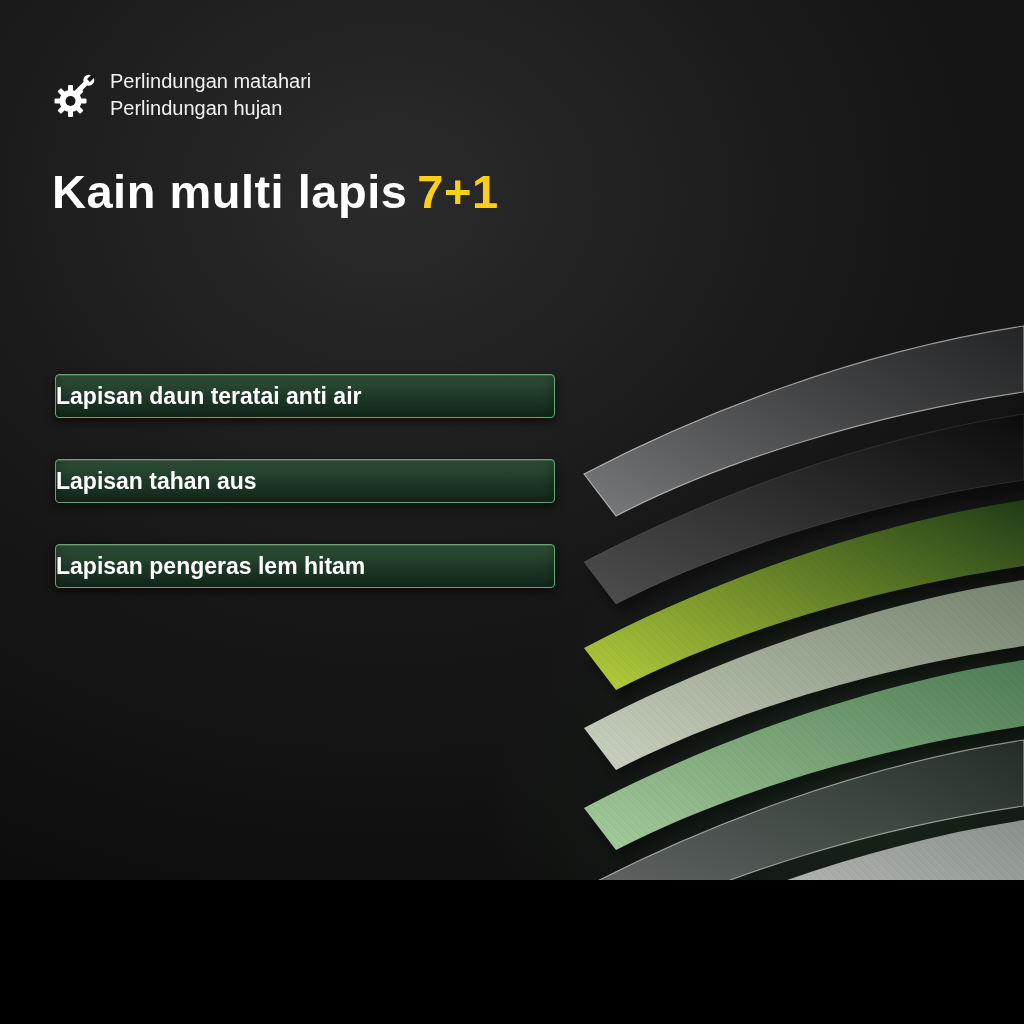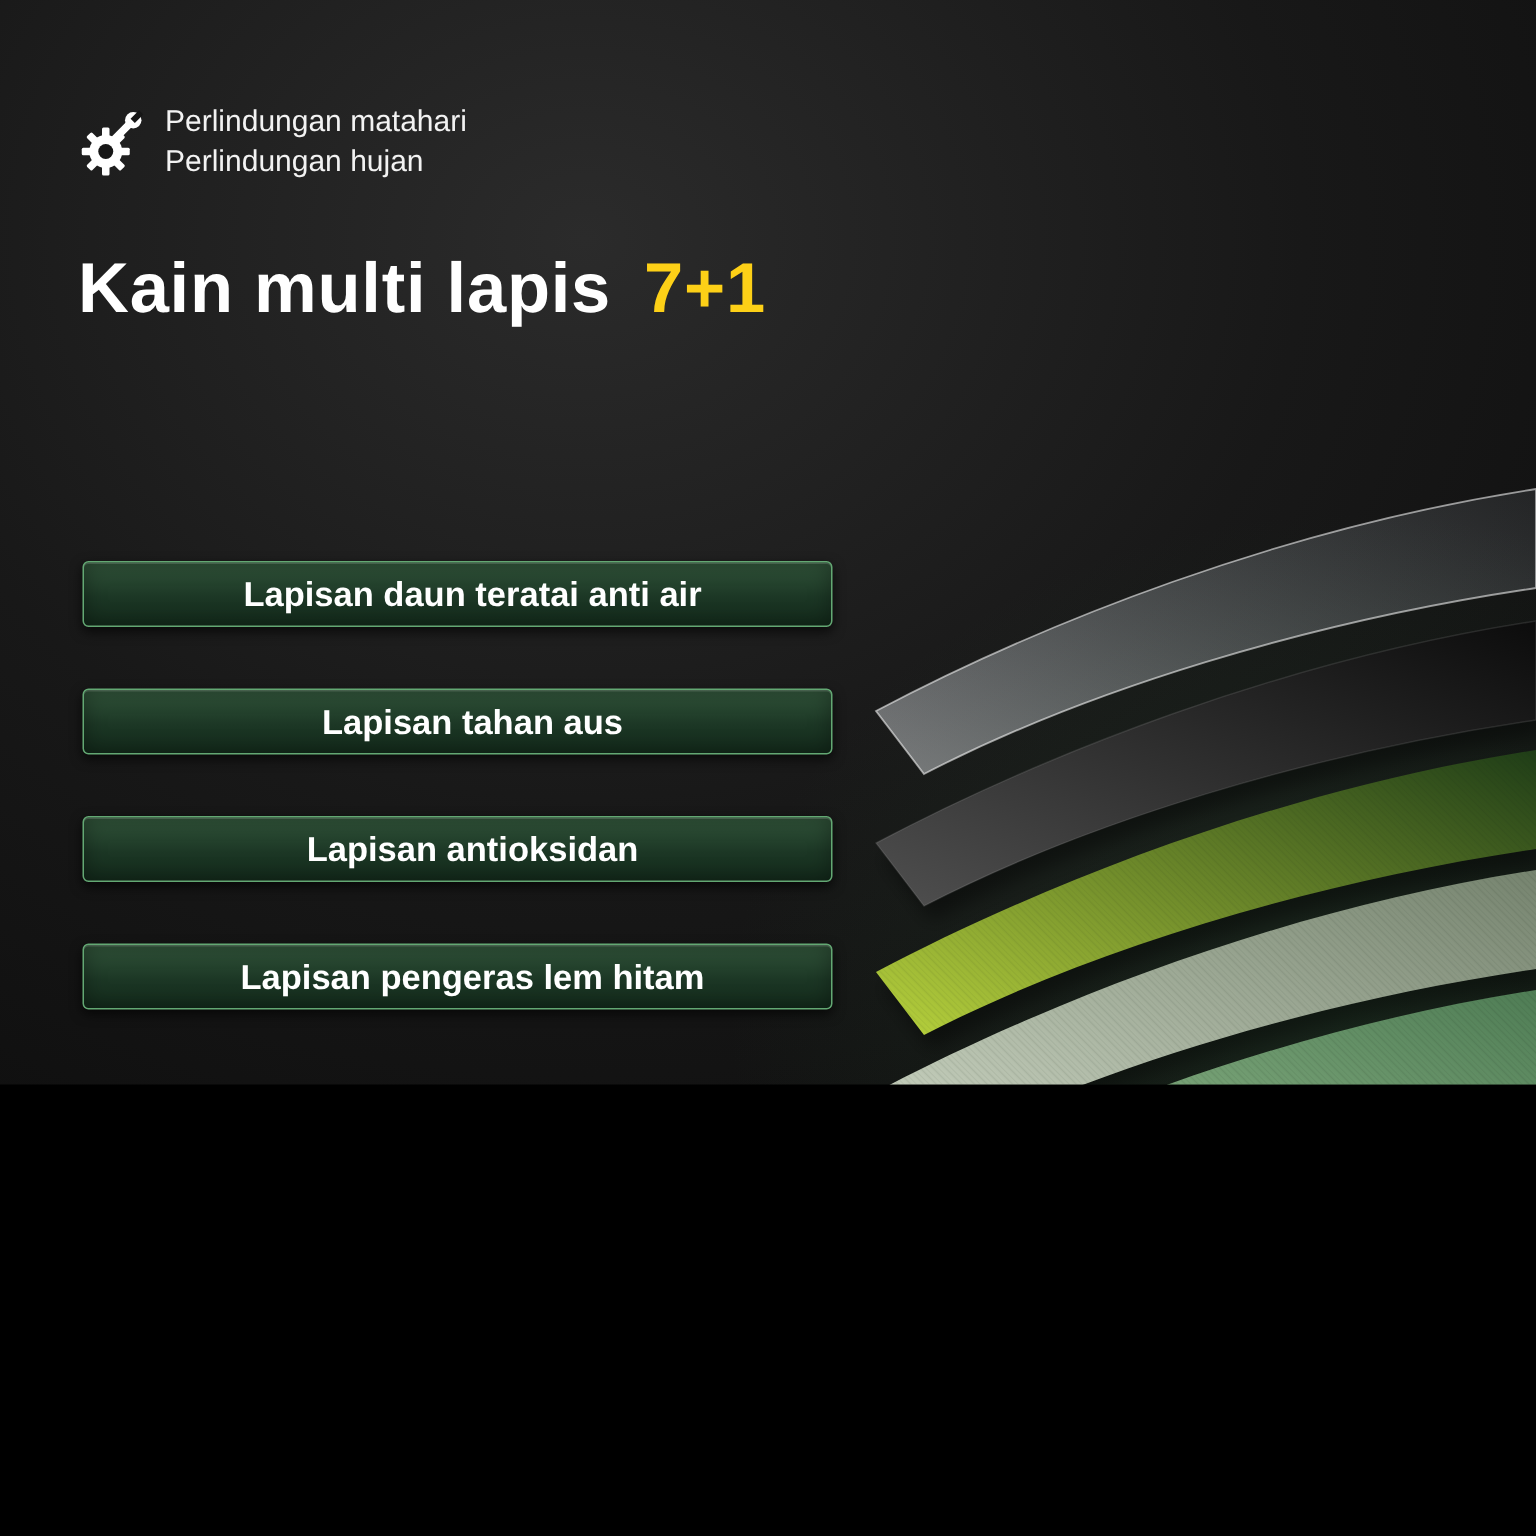--- a/index.html
+++ b/index.html
@@ -1,35 +1,35 @@
 <!DOCTYPE html>
 <html><head>
 <meta charset="utf-8">
 <style>
   html,body{margin:0;padding:0;background:#000;}
   body{width:1024px;height:1024px;font-family:"Liberation Sans",sans-serif;overflow:hidden;}
-  .stage{position:relative;width:1024px;height:723px;
+  .stage{position:relative;width:1024px;height:880px;
     background:
       radial-gradient(640px 520px at 88% 94%, rgba(46,92,56,0.28), rgba(0,0,0,0) 65%),
       radial-gradient(1000px 820px at 38% 22%, #2b2b2b 0%, #181818 48%, #0b0b0b 100%);
     overflow:hidden;}
   .header{position:absolute;top:68px;left:50px;display:flex;align-items:center;gap:12px;}
   .header-icon{width:48px;height:48px;flex:0 0 auto;}
   .header-text{color:#f2f2f2;font-size:20px;line-height:27px;font-weight:400;}
   .title{position:absolute;top:164px;left:52px;margin:0;color:#ffffff;
     font-size:47px;font-weight:700;letter-spacing:0.5px;white-space:nowrap;}
-  .title .accent{color:#fdd017;margin-left:22px;}
+  .title .accent{color:#fdd017;margin-left:10px;}
   .subtitle{position:absolute;top:236px;left:52px;margin:0;color:#ffffff;
     font-size:28px;font-weight:700;white-space:nowrap;}
   .pills{position:absolute;top:374px;left:55px;width:500px;display:flex;flex-direction:column;gap:41px;}
-  .pill{height:42px;display:flex;align-items:center;justify-content:center;
+  .pill{height:42px;display:flex;align-items:center;
     background:linear-gradient(180deg,#31543a 0%,#1c3725 55%,#132a1b 100%);
     border:1px solid #63a873;border-radius:4px;
     box-shadow:0 3px 8px rgba(0,0,0,0.65), inset 0 1px 0 rgba(255,255,255,0.14), inset 0 0 14px rgba(0,0,0,0.35);
-    color:#ffffff;font-size:23px;font-weight:700;white-space:nowrap;padding-left:20px;}
+    color:#ffffff;font-size:23px;font-weight:700;white-space:nowrap;}
   .layers-svg{position:absolute;top:300px;left:554px;width:470px;height:724px;}
 </style>
 </head>
 <body>
 
 <div class="stage">
 
   <div class="header">
     <svg class="header-icon" viewBox="0 0 48 48" aria-hidden="true">
       <g fill="#ffffff">
@@ -60,23 +60,20 @@
 
   <h1 class="title"><span>Kain multi lapis</span><span class="accent">7+1</span></h1>
 
 
   <div class="pills">
     <div class="pill">
         <span>Lapisan daun teratai anti air</span>
       </div>
     <div class="pill">
         <span>Lapisan tahan aus</span>
-      </div>
-    <div class="pill">
-        <span>Lapisan antioksidan</span>
       </div>
     <div class="pill">
         <span>Lapisan pengeras lem hitam</span>
       </div>
   </div>
 
   <svg class="layers-svg" viewBox="0 0 470 724" aria-hidden="true">
     <defs>
       <path id="sheet" d="M30 156 C140 98 300 34 470 8 L470 74 C320 96 170 142 62 198 Z"></path>
       <filter id="soft" x="-30%" y="-30%" width="160%" height="160%">

